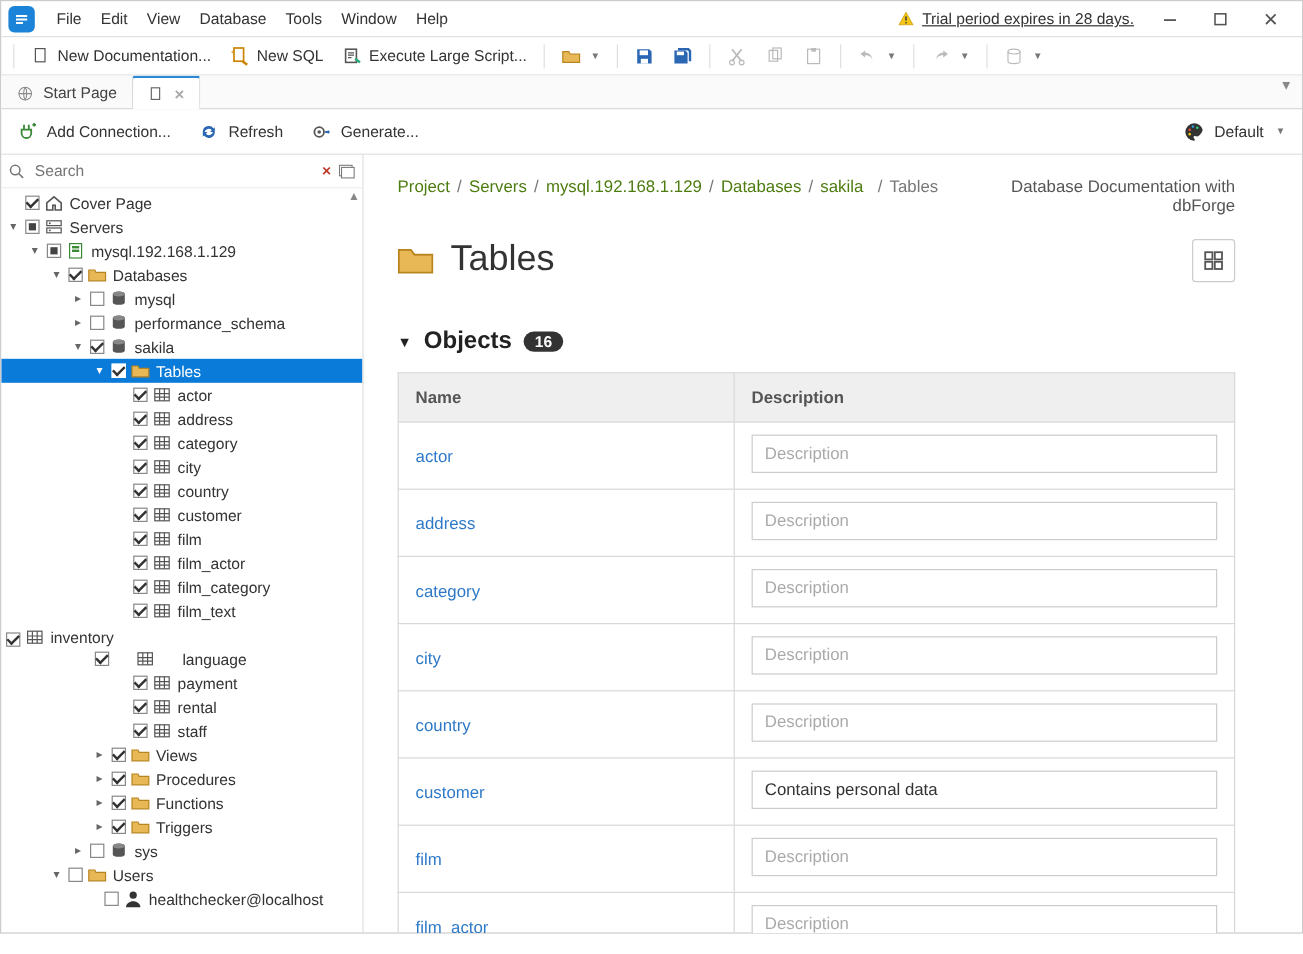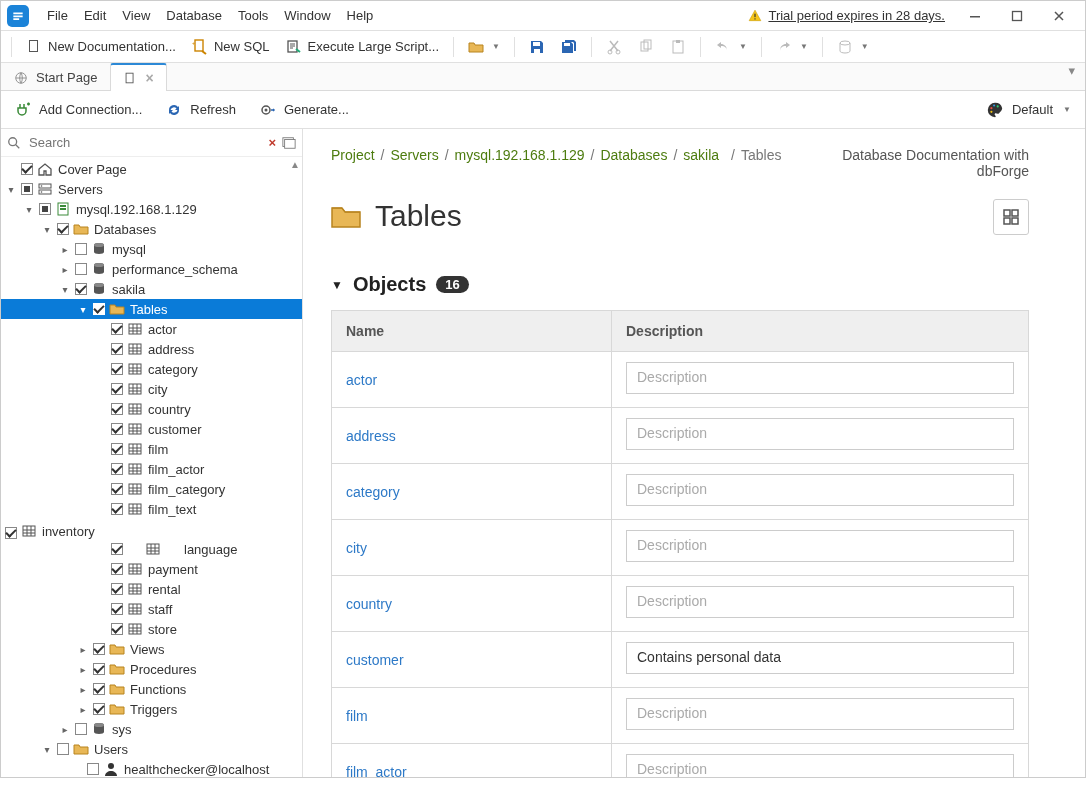--- a/index.html
+++ b/index.html
@@ -443,21 +443,21 @@
               <span class="label">film_text</span>
             </div>
             <div class="node" style=" align-items: flex-end;">
               <span class="cb checked"></span>
               <svg class="ico" viewBox="0 0 16 16">
                 <rect x="2" y="3" width="12" height="10" fill="none" stroke="#555"></rect>
                 <path d="M2 7h12M2 10h12M6 3v10M10 3v10" stroke="#555"></path>
               </svg>
               <span class="label">inventory</span>
             </div>
-            <div class="node" style="padding-left: 106px; gap: 18px;">
+            <div class="node" style="padding-left: 74px; gap: 18px;">
               <span class="cb checked"></span>
               <svg class="ico" viewBox="0 0 16 16">
                 <rect x="2" y="3" width="12" height="10" fill="none" stroke="#555"></rect>
                 <path d="M2 7h12M2 10h12M6 3v10M10 3v10" stroke="#555"></path>
               </svg>
               <span class="label">language</span>
             </div>
             <div class="node" style="padding-left: 106px;">
               <span class="cb checked"></span>
               <svg class="ico" viewBox="0 0 16 16">
@@ -474,28 +474,20 @@
               </svg>
               <span class="label">rental</span>
             </div>
             <div class="node" style="padding-left: 106px;">
               <span class="cb checked"></span>
               <svg class="ico" viewBox="0 0 16 16">
                 <rect x="2" y="3" width="12" height="10" fill="none" stroke="#555"></rect>
                 <path d="M2 7h12M2 10h12M6 3v10M10 3v10" stroke="#555"></path>
               </svg>
               <span class="label">staff</span>
-            </div>
-            <div class="node" style="padding-left: 106px;">
-              <span class="cb checked"></span>
-              <svg class="ico" viewBox="0 0 16 16">
-                <rect x="2" y="3" width="12" height="10" fill="none" stroke="#555"></rect>
-                <path d="M2 7h12M2 10h12M6 3v10M10 3v10" stroke="#555"></path>
-              </svg>
-              <span class="label">store</span>
             </div>
           </div>
 
         <div class="node" style="padding-left:76px">
           <span class="expander">▸</span>
           <span class="cb checked"></span>
           <svg class="ico" viewBox="0 0 16 16">
               <path d="M1 4h5l1 2h8v7H1z" fill="#e8b756" stroke="#b8841f"></path>
             </svg>
           <span class="label">Views</span>

